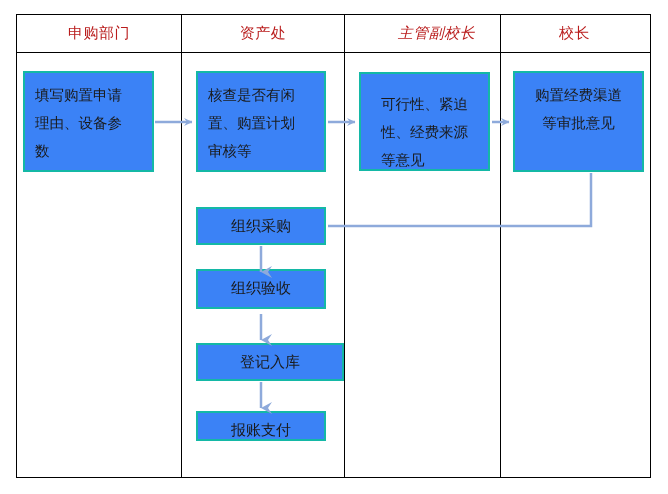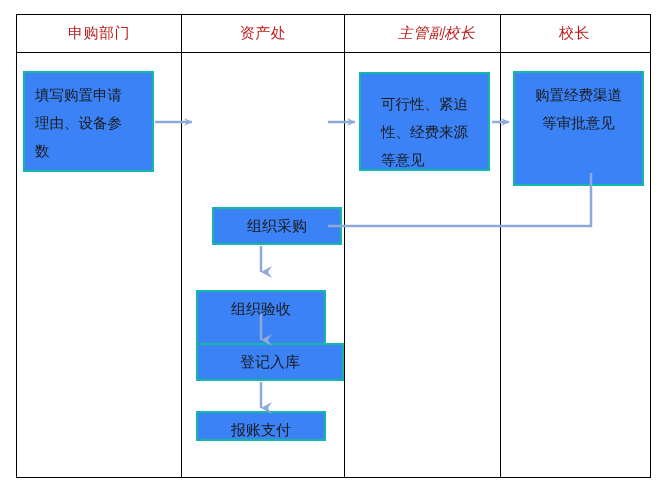--- a/index.html
+++ b/index.html
@@ -122,36 +122,41 @@
   <div class="lane-header" style="left:182px; width:162px;">资产处</div>
   <div class="lane-header" style="left:359px; width:155px;font-style:italic;">主管副校长</div>
   <div class="lane-header" style="left:500px; width:149px;">校长</div>
 
   <div class="proc-box multiline" style="left:23px; top:71px; width:131px; height:101px;">
     <span class="txt">填写购置申请
 理由、设备参
 数</span>
   </div>
 
+  <div class="proc-box multiline" style="left:196px; top:71px; width:130px; height:101px;">
+    <span class="txt">核查是否有闲
+置、购置计划
+审核等</span>
+  </div>
 
   <div class="proc-box box-opinion" style="left:359px; top:72px; width:131px; height:99px;">
     <span class="txt"><span>可行性、紧迫
 性、经费来源</span><span class="last">等意见</span></span>
   </div>
 
-  <div class="proc-box centered" style="left:513px; top:71px; width:131px; height:115px;">
+  <div class="proc-box centered" style="left:513px; top:71px; width:131px; height:101px;">
     <span class="txt">购置经费渠道
 等审批意见</span>
   </div>
 
-  <div class="proc-box single" style="left:196px; top:207px; width:130px; height:38px;margin-left:16px;">
+  <div class="proc-box single" style="left:196px; top:207px; width:130px; height:38px;">
     <span class="txt">组织采购</span>
   </div>
 
-  <div class="proc-box single" style="left:196px; top:290px; width:130px; height:55px;text-align:center;">
+  <div class="proc-box single" style="left:196px; top:269px; width:130px; height:40px;text-align:center;">
     <span class="txt">组织验收</span>
   </div>
 
   <div class="proc-box single" style="left:196px; top:343px; width:148px; height:38px;">
     <span class="txt">登记入库</span>
   </div>
 
   <div class="proc-box single" style="left:196px; top:411px; width:130px; height:30px;">
     <span class="txt">报账支付</span>
   </div>

